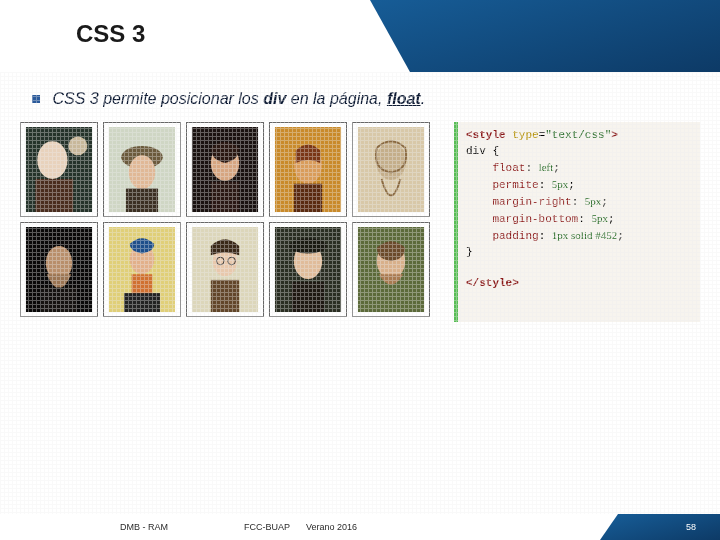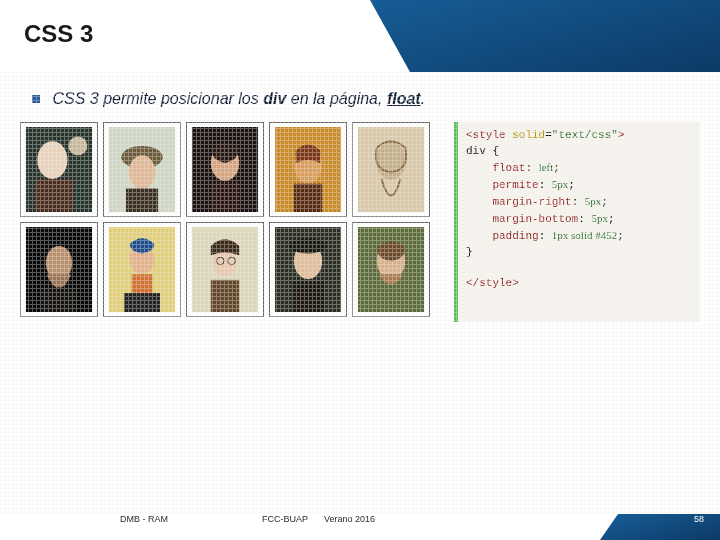--- a/index.html
+++ b/index.html
@@ -7,21 +7,21 @@
     margin: 0;
     width: 720px;
     height: 540px;
     font-family: Arial, sans-serif;
     background: #fff;
     position: relative;
   }
   .header {
     height: 72px;
     position: relative;
-    padding-left: 24px;
+    padding-left: 76px;
     padding-top: 20px;
   }
   .header h1 {
     margin: 0;
     font-size: 24px;
     font-weight: bold;
     color: #1a1a1a;
   }
   .diag {
     position: absolute;
@@ -86,38 +86,38 @@
     background: #f7f4ee;
     border-left: 4px solid #58bd55;
     padding: 6px 8px;
     font-family: "Consolas","Courier New",monospace;
     font-size: 11px;
     line-height: 1.45;
     white-space: pre;
     margin-left: 4px;
     height: 200px;
   }
-  .tag    { color: #8b1a1a; }
+  .tag    { color: #8b1a1a; font-weight: bold; }
   .attr   { color: #b38f00; }
   .val    { color: #2a6d2a; }
   .prop   { color: #8b1a1a; }
   .pv     { color: #2a6d2a; font-family: Liberation Serif, serif; }
   .footer {
     position: absolute;
     left: 0; right: 0; bottom: 0;
     height: 26px;
     display: flex;
-    align-items: flex-start;
+    align-items: center;
     font-size: 9px;
     color: #2b2b2b;
   }
   .footer .fl { margin-left: 120px; }
-  .footer .fc { margin-left: 70px; padding-left: 24px; }
+  .footer .fc { margin-left: 52px; padding-left: 24px; }
   .footer .fc2 { margin-left: 16px; }
-  .footer .fr { position: absolute; right: 16px; color: #fff; }
+  .footer .fr { position: absolute; right: 24px; color: #fff; }
   .footer .wedge {
     position: absolute;
     right: 0; bottom: 0;
     width: 120px; height: 26px;
     background: linear-gradient(165deg, #175e99, #0d3a66);
     clip-path: polygon(18px 0, 100% 0, 100% 100%, 0 100%);
   }
 </style>
 </head>
 <body>
@@ -216,21 +216,21 @@
     <div class="thumb">
         <svg viewBox="0 0 70 90">
           <rect width="70" height="90" fill="#5c6a3a"></rect>
           <ellipse cx="35" cy="36" rx="15" ry="19" fill="#d8b08a"></ellipse>
           <path d="M22 50 Q35 72 48 50" fill="#a87a50"></path>
           <path d="M20 22 Q35 8 50 22 Q50 34 35 36 Q20 34 20 22" fill="#6b4a2a"></path>
         </svg>
       </div>
   </div>
 
-  <div class="code-block"><span class="tag">&lt;style</span><span class="attr"> solid</span><span>=</span><span class="val">"text/css"</span><span class="tag">&gt;</span>
+  <div class="code-block"><span class="tag">&lt;style</span><span class="attr"> type</span><span>=</span><span class="val">"text/css"</span><span class="tag">&gt;</span>
 <span>div {</span>
     <span class="prop">float</span>: <span class="pv">left</span>;
     <span class="prop">permite</span>: <span class="pv">5px</span>;
     <span class="prop">margin-right</span>: <span class="pv">5px</span>;
     <span class="prop">margin-bottom</span>: <span class="pv">5px</span>;
     <span class="prop">padding</span>: <span class="pv">1px solid #452</span>;
 <span>}</span>
 
 <span class="tag">&lt;/style&gt;</span></div>
 </div>

